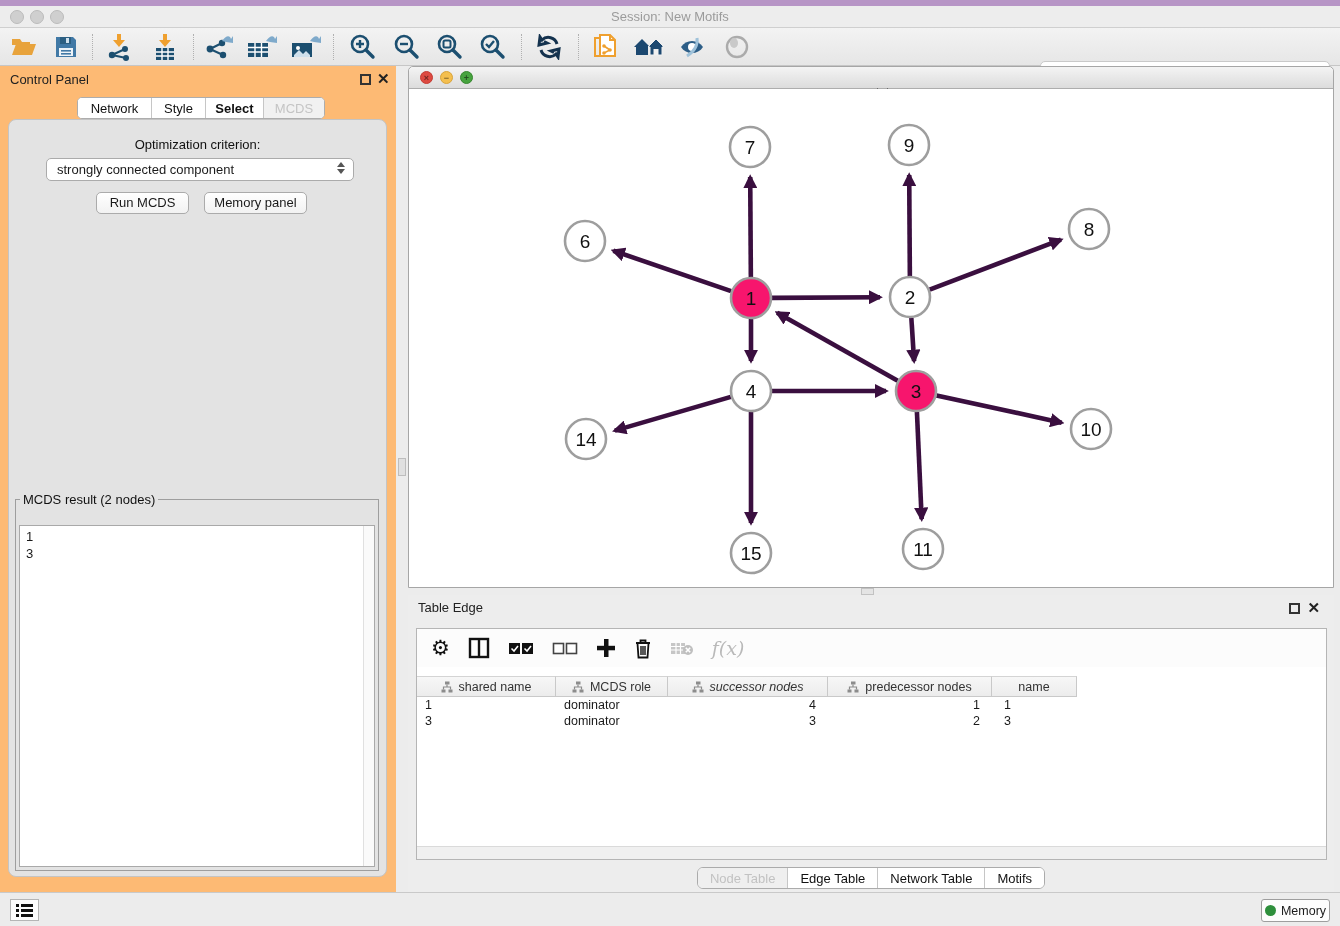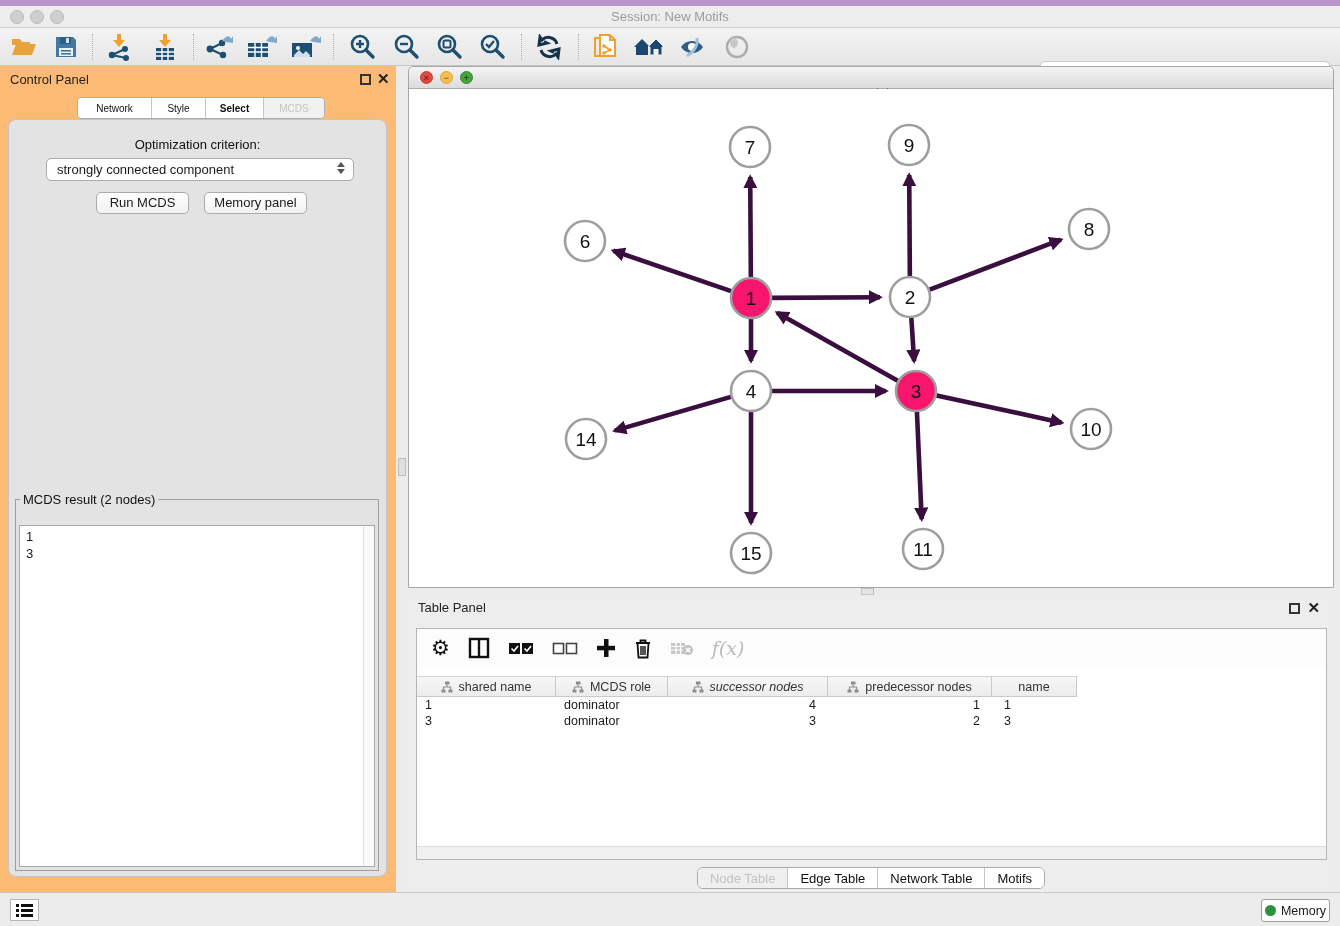--- a/index.html
+++ b/index.html
@@ -17,21 +17,21 @@
   .tb-sep { position:absolute; top:6px; width:0; height:26px; border-left:1px dotted #B0B0B0; }
   .searchbox { position:absolute; left:1040px; top:33px; width:290px; height:22px; background:#fff; border:1px solid #C9C9C9; border-radius:5px; display:flex; align-items:center; padding-left:6px; }
 
   
   .control-panel { position:absolute; left:0; top:66px; width:396px; height:826px; background:#fdba74; }
   .cp-title { position:absolute; left:10px; top:6px; color:#222; }
   .win-float { position:absolute; width:11px; height:11px; border:2px solid #333; top:8px; }
   .win-close { position:absolute; top:4px; font-weight:bold; font-size:15px; color:#222; }
 
   .cp-tabs { position:absolute; left:77px; top:31px; height:22px; display:flex; border:1px solid #ADADAD; border-radius:5px; overflow:hidden; background:#fff; }
-  .cp-tab { height:100%; display:flex; align-items:center; justify-content:center; font-size:10px; border-right:1px solid #C6C6C6; background:#fff; color:#111; }
+  .cp-tab { height:100%; display:flex; align-items:center; justify-content:center; font-size:13px; border-right:1px solid #C6C6C6; background:#fff; color:#111; }
   .cp-tab:last-child { border-right:none; }
   .cp-tab.sel { background:#F1F1F1; color:#C4C4C4; }
 
   .cp-content { position:absolute; left:8px; top:53px; width:379px; height:758px; background:#E3E3E3; border:1px solid #C4C4C4; border-radius:8px; }
   .opt-label { position:absolute; width:100%; text-align:center; top:17px; color:#111; }
   .dropdown { position:absolute; left:37px; top:38px; width:308px; height:23px; background:#fff; border:1px solid #ABABAB; border-radius:5px; display:flex; align-items:center; padding:0 26px 0 10px; }
   .dd-arrows { position:absolute; right:8px; top:3px; display:flex; flex-direction:column; gap:2px; }
   .dd-arrows .up { width:0; height:0; border-left:4px solid transparent; border-right:4px solid transparent; border-bottom:5px solid #555; }
   .dd-arrows .down { width:0; height:0; border-left:4px solid transparent; border-right:4px solid transparent; border-top:5px solid #555; }
   .cp-btn { position:absolute; top:72px; height:22px; background:linear-gradient(#FFF,#F2F2F2); border:1px solid #ABABAB; border-radius:5px; text-align:center; line-height:20px; }
@@ -322,21 +322,21 @@
         <circle cx="342" cy="464" r="20" fill="#FFFFFF" stroke="#9E9E9E" stroke-width="2.6"></circle>
         <text x="342" y="470.5" text-anchor="middle" font-size="19" fill="#111111">15</text>
         <circle cx="514" cy="460" r="20" fill="#FFFFFF" stroke="#9E9E9E" stroke-width="2.6"></circle>
         <text x="514" y="466.5" text-anchor="middle" font-size="19" fill="#111111">11</text>
       </svg>
   </div>
 </div>
 <div class="h-grip"></div>
 
 <div class="table-panel">
-  <div class="tp-title">Table Panel</div>
+  <div class="tp-title">Table Edge</div>
   <div class="win-float" style="right:34px;left:auto;top:8px;"></div>
   <div class="win-close" style="right:14px;left:auto;top:4px;">✕</div>
 
   <div class="tp-container">
     <div class="tp-toolbar">
       <div class="tp-tool">
           <span class="gear-glyph">⚙</span>
         </div>
       <div class="tp-tool">
         <svg width="22" height="22" viewBox="0 0 22 22">

